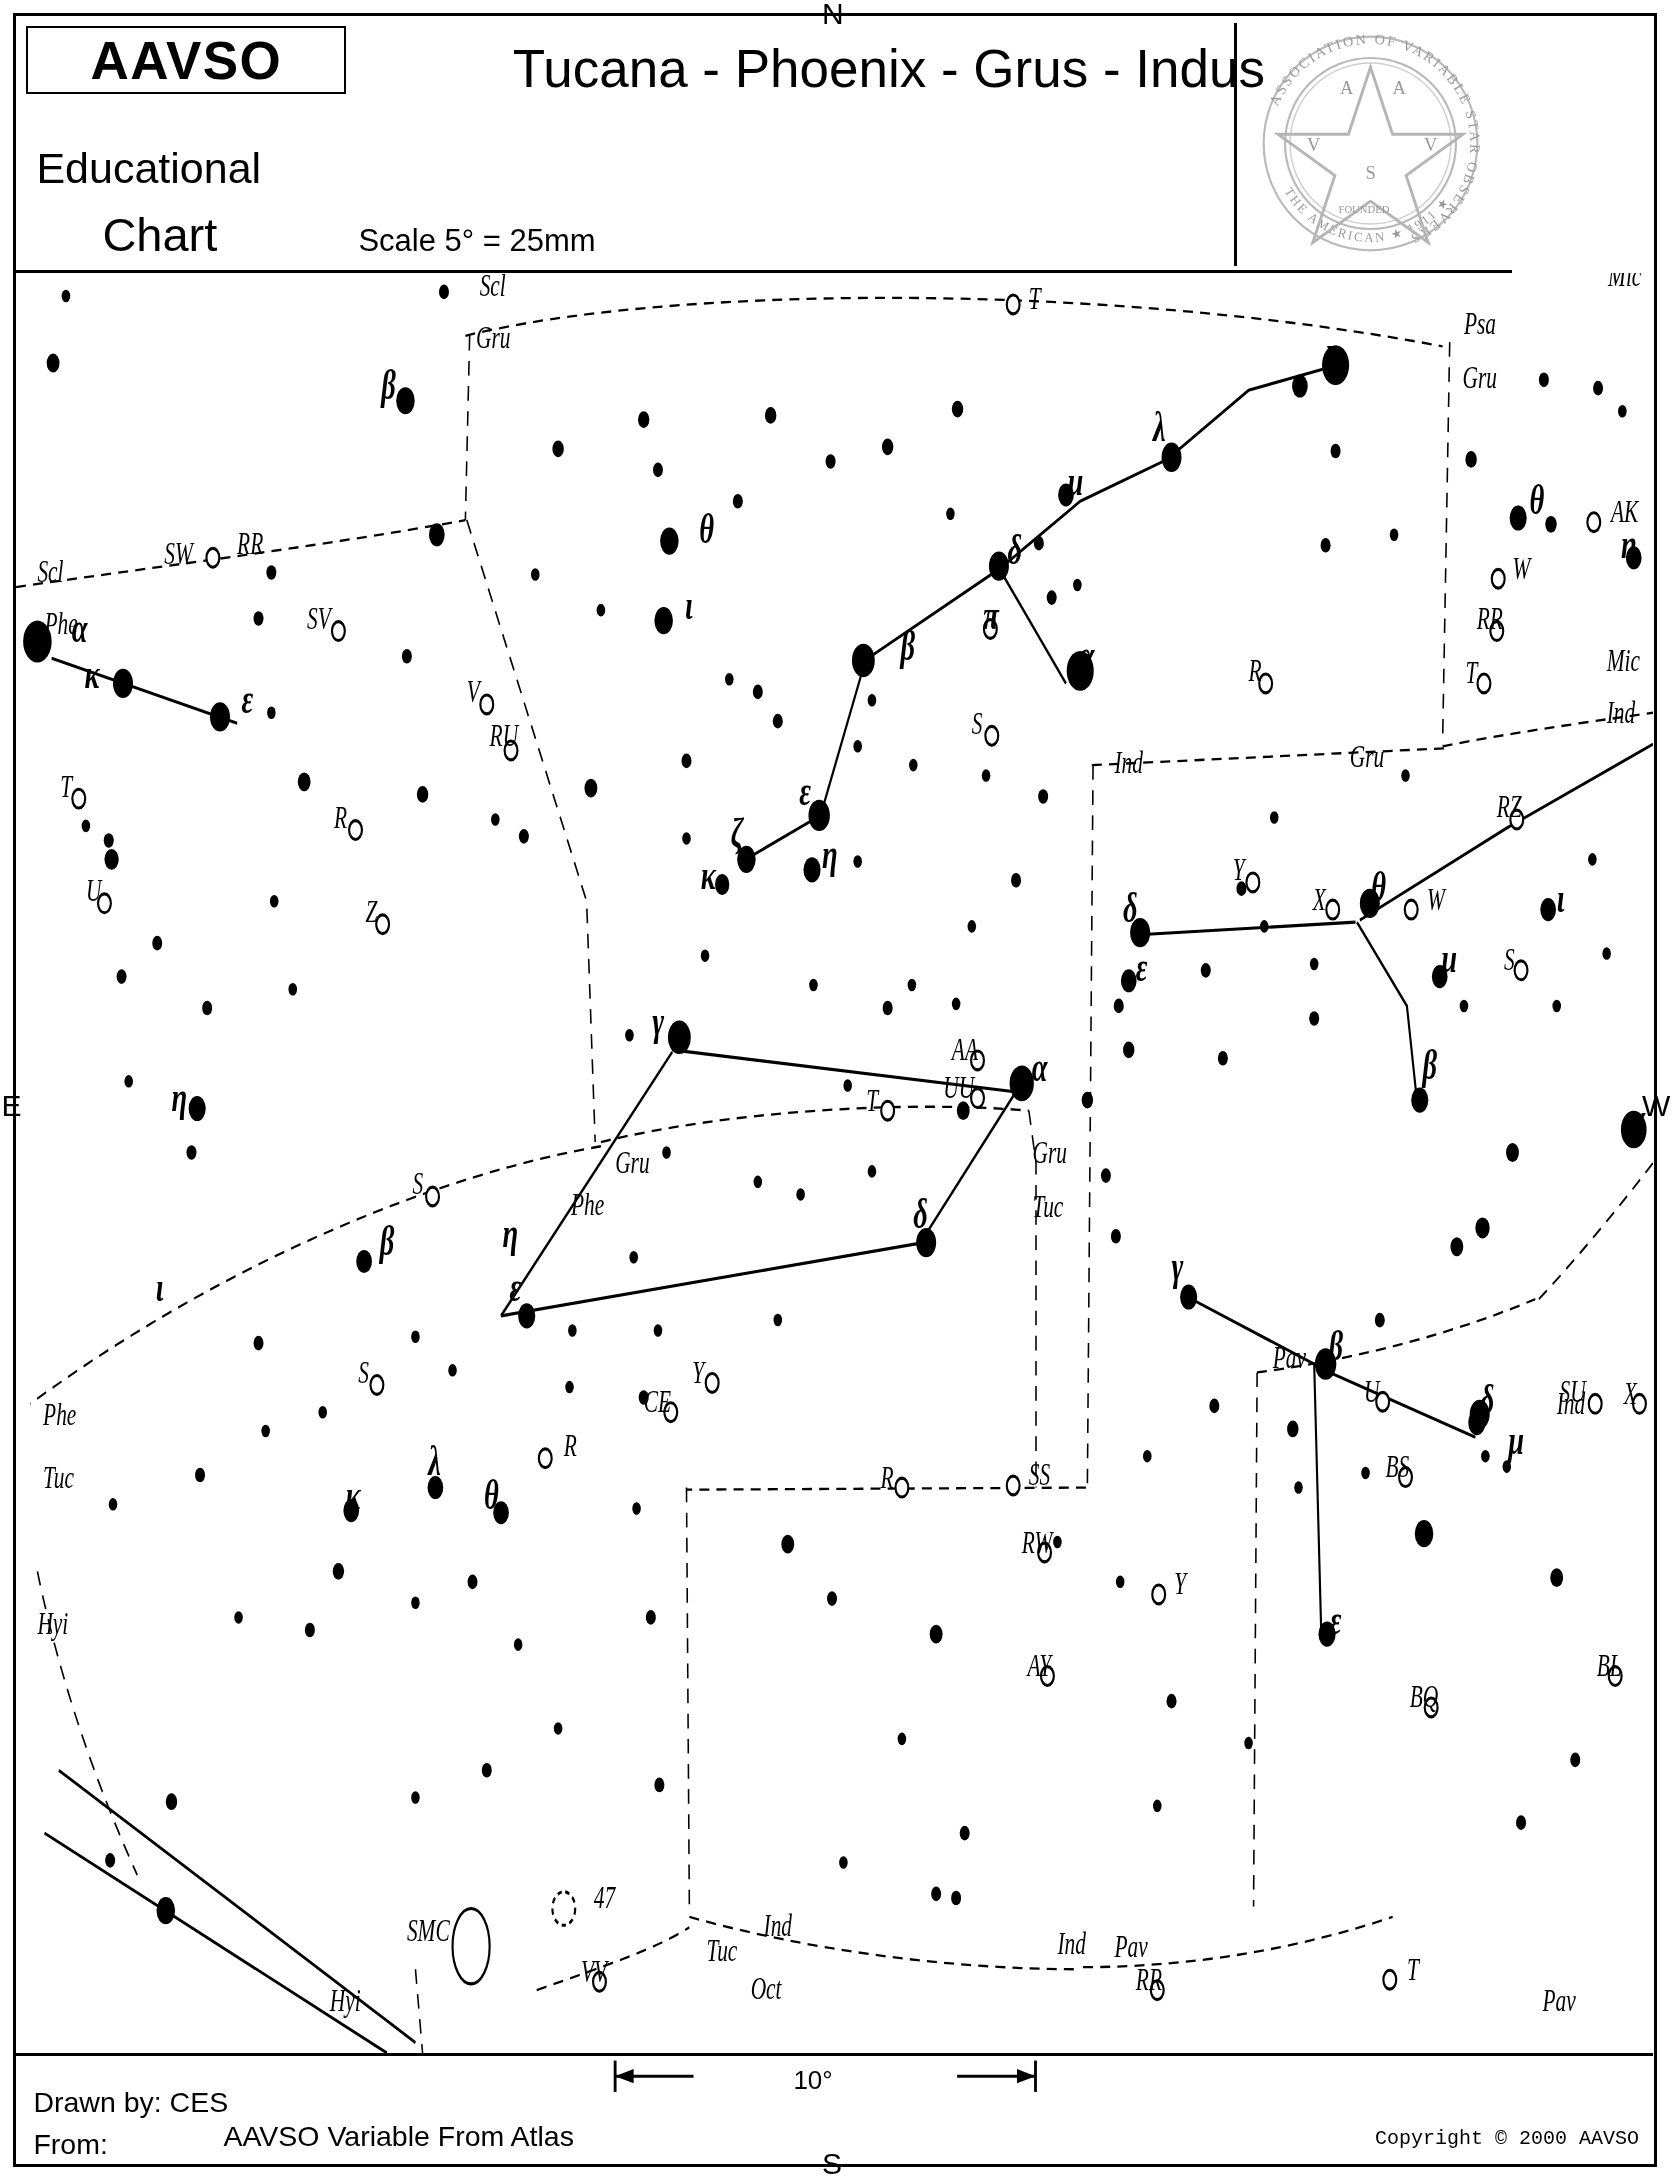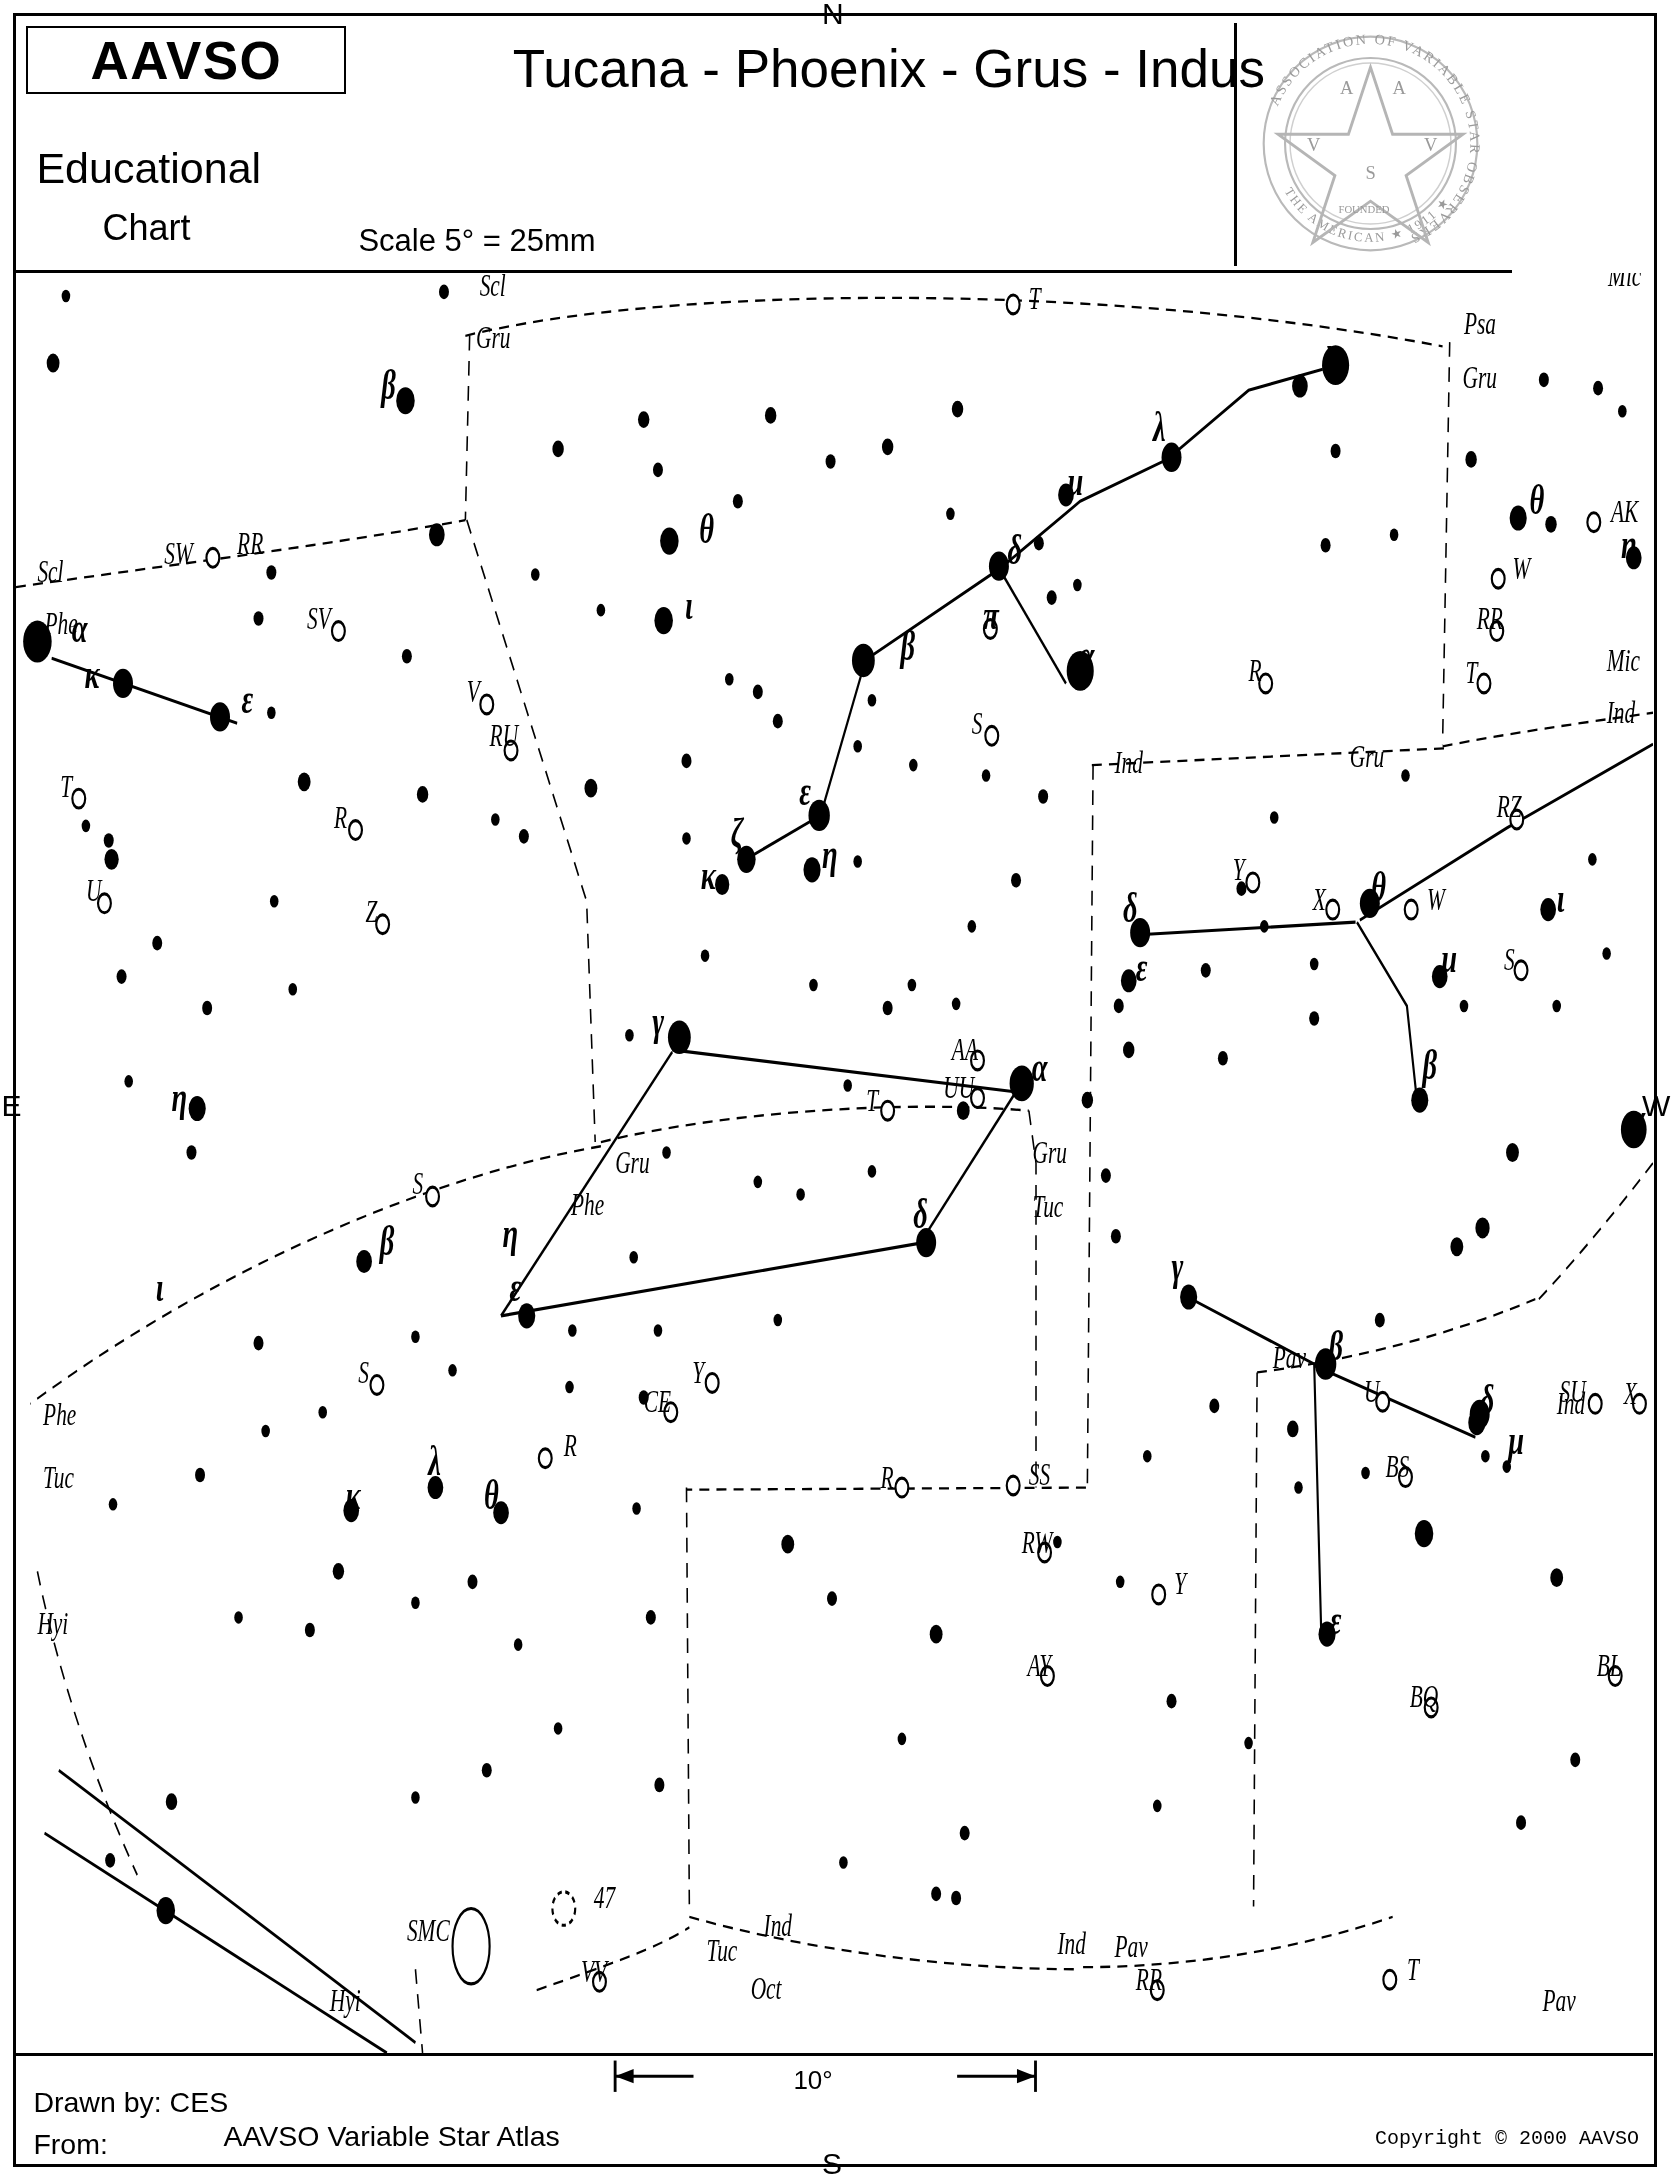--- a/index.html
+++ b/index.html
@@ -60,21 +60,21 @@
     position: absolute;
     left: 20px;
     top: 128px;
     font-size: 43px;
     font-family: "Liberation Sans", sans-serif;
   }
   #edu-line2 {
     position: absolute;
     left: 86px;
     top: 191px;
-    font-size: 36px;
+    font-size: 47px;
     font-family: "Liberation Sans", sans-serif;
   }
   #title-main {
     position: absolute;
     left: 359px;
     top: 21.4px;
     width: 1027px;
     text-align: center;
     font-size: 53px;
     font-family: "Liberation Sans", sans-serif;
@@ -647,21 +647,21 @@
           <text x="1570" y="1640">RR</text>
           <text x="1950" y="1630">T</text>
           <text x="810" y="1562">47</text>
         </g>
     </svg>
   </div>
 
   <div id="footer">
     <div id="drawn-by">Drawn by: CES</div>
     <div id="from-label">From:</div>
-    <div id="from-value">AAVSO Variable Star Atlas</div>
+    <div id="from-value">AAVSO Variable From Atlas</div>
     <div id="copyright">Copyright © 2000 AAVSO</div>
 
     <svg id="scalebar" viewBox="0 0 640 60">
       <line x1="10" y1="2" x2="10" y2="46" stroke="#000" stroke-width="4"></line>
       <line x1="600" y1="2" x2="600" y2="46" stroke="#000" stroke-width="4"></line>
       <line x1="10" y1="24" x2="120" y2="24" stroke="#000" stroke-width="4"></line>
       <polygon points="10,24 36,14 36,34" fill="#000"></polygon>
       <line x1="490" y1="24" x2="600" y2="24" stroke="#000" stroke-width="4"></line>
       <polygon points="600,24 574,14 574,34" fill="#000"></polygon>
     </svg>

